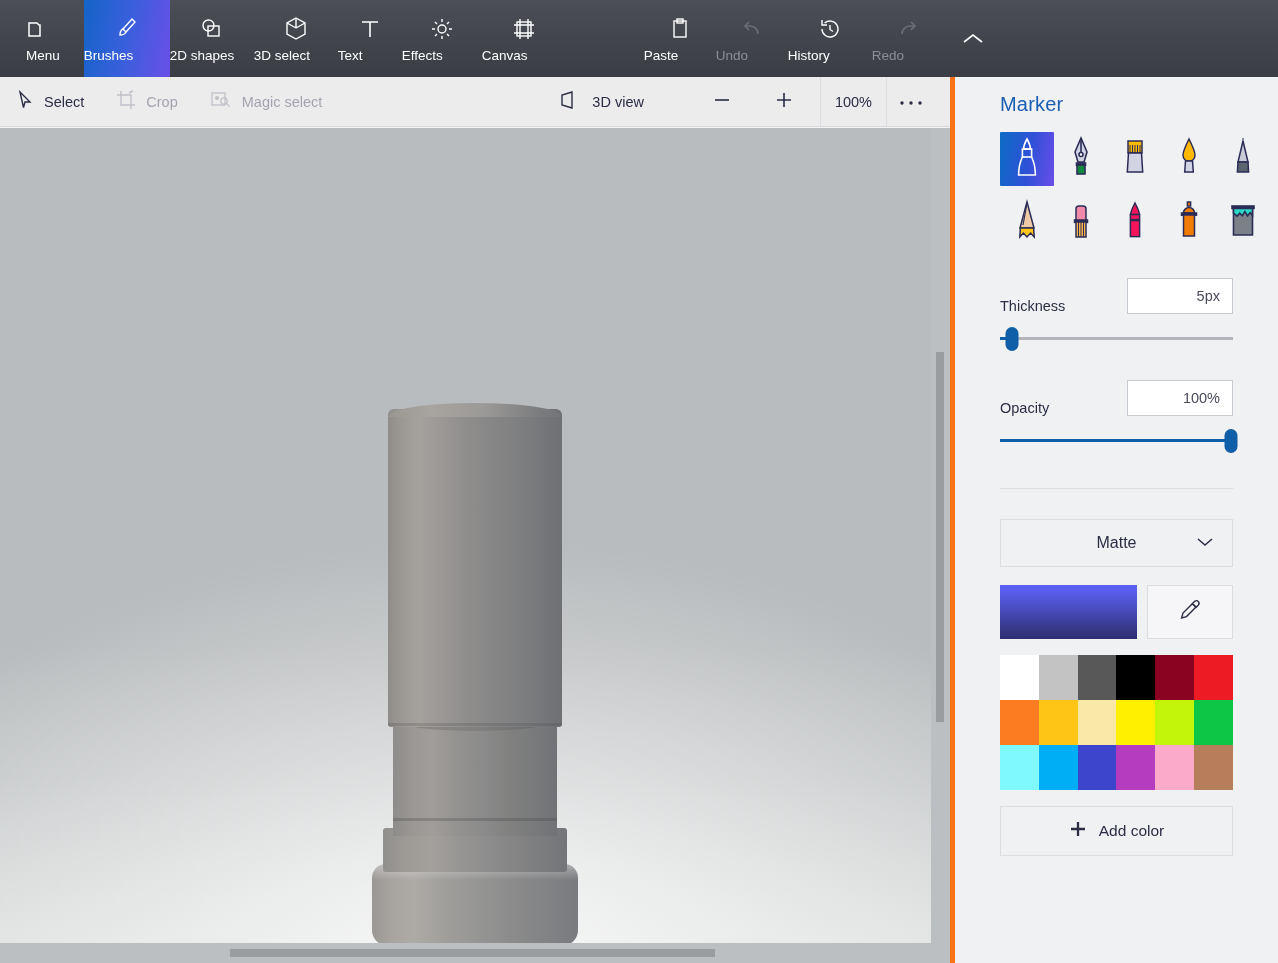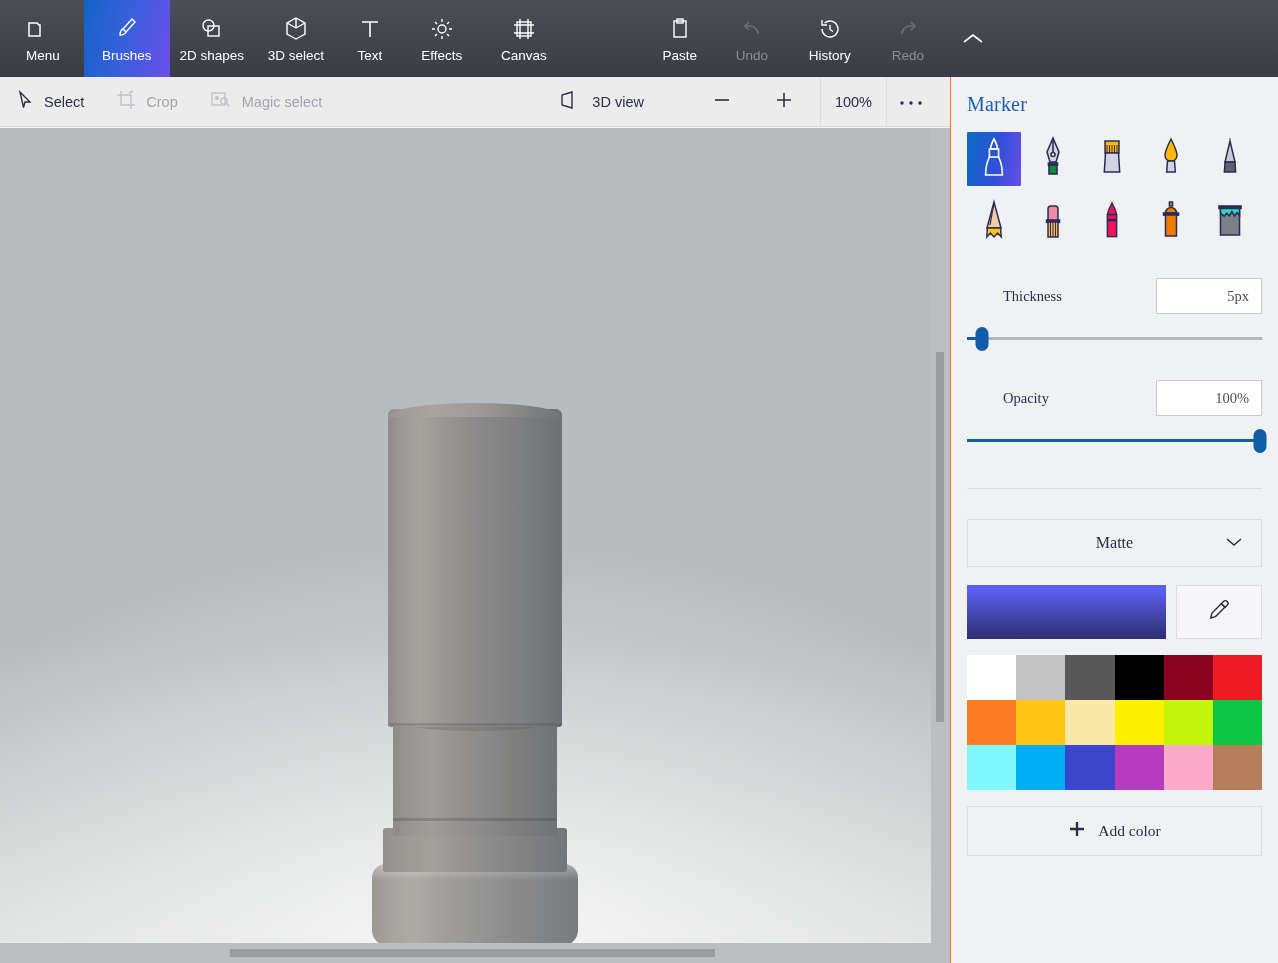--- a/index.html
+++ b/index.html
@@ -12,21 +12,21 @@
   #app { position: relative; width: 1278px; height: 963px; }
 
   
   .ribbon {
     position: absolute; left: 0; top: 0; width: 1278px; height: 77px;
     background: linear-gradient(180deg, #4c4f56 0%, #43464d 45%, #3a3d44 100%);
     display: flex; align-items: stretch;
   }
   .rb {
     height: 77px; min-width: 70px;
-    display: flex; flex-direction: column; align-items: center; justify-content: center;
+    display: flex; flex-direction: column; justify-content: center;
     gap: 4px; color: #ffffff; cursor: default; position: relative;
   }
   .rb .ic { height: 30px; display:flex; align-items:center; justify-content:center; }
   .rb .lb { font-size: 13.5px; line-height: 15px; white-space: nowrap; }
   .rb.sel { background: linear-gradient(100deg, #1464c8 0%, #3a5fdc 50%, #6a4fe8 100%); }
   .rb.dis { color: #8b8e95; }
   .rb.dis svg { opacity: .55; }
   .rb-menu { padding: 0 24px 0 22px; align-items: flex-start; }
   .rb-menu .ic, .rb-menu .lb { align-self: flex-start; padding-left: 4px; }
   .sp { flex: 0 0 auto; }
@@ -108,39 +108,37 @@
 
   
   .vsb { position: absolute; left: 931px; top: 128px; width: 19px; height: 815px; background: #bcbfc1; }
   .vsb-thumb { position: absolute; left: 5px; top: 224px; width: 8px; height: 370px; background: #9a9d9f; }
   .hsb { position: absolute; left: 0; top: 943px; width: 950px; height: 20px; background: #bcbfc1; }
   .hsb-thumb { position: absolute; left: 230px; top: 6px; width: 485px; height: 8px; background: #9a9d9f; }
 
   
   .panel {
     position: absolute; left: 950px; top: 77px; width: 328px; height: 886px;
-    background: #f0f1f3; border-left: 1px solid #f97316;
-    padding: 0 16px;
-    font-family: Liberation Serif, serif;
+    background: #f0f1f3; border-left: 5px solid #f97316;
+    padding: 0 45px;
   }
   .panel-title {
     font-size: 20px; color: #1a5fb4; margin-top: 16px; margin-bottom: 16px;
     font-weight: 400; letter-spacing: .2px;
   }
   .brush-grid { display: grid; grid-template-columns: repeat(5, 1fr); row-gap: 10px; }
   .brush {
     width: 54px; height: 54px; display:flex; align-items:center; justify-content:center;
     border-radius: 1px; cursor: default;
   }
   .brush.sel { background: linear-gradient(100deg, #0b6cc4 0%, #3050d8 55%, #6b4ee8 100%); }
 
   .field-row {
-    display: flex; align-items: center; justify-content: space-between;
+    display: flex; align-items: flex-end; justify-content: space-between;
     margin-top: 28px;
-    margin-left: 36px;
   }
   .field-label { font-size: 14.5px; color: #2b2d45; }
   .field-box {
     width: 106px; height: 36px; background: #ffffff; border: 1px solid #c9cad1;
     display: flex; align-items: center; justify-content: flex-end;
     padding-right: 12px; font-size: 14.5px; color: #4a4b5c;
   }
   .slider { position: relative; height: 26px; margin-top: 12px; }
   .slider .track { position:absolute; left:0; right:0; top:11px; height:3px; background:#b4b5ba; }
   .slider .fill  { position:absolute; left:0; top:11px; height:3px; background:#0f5fa8; }

